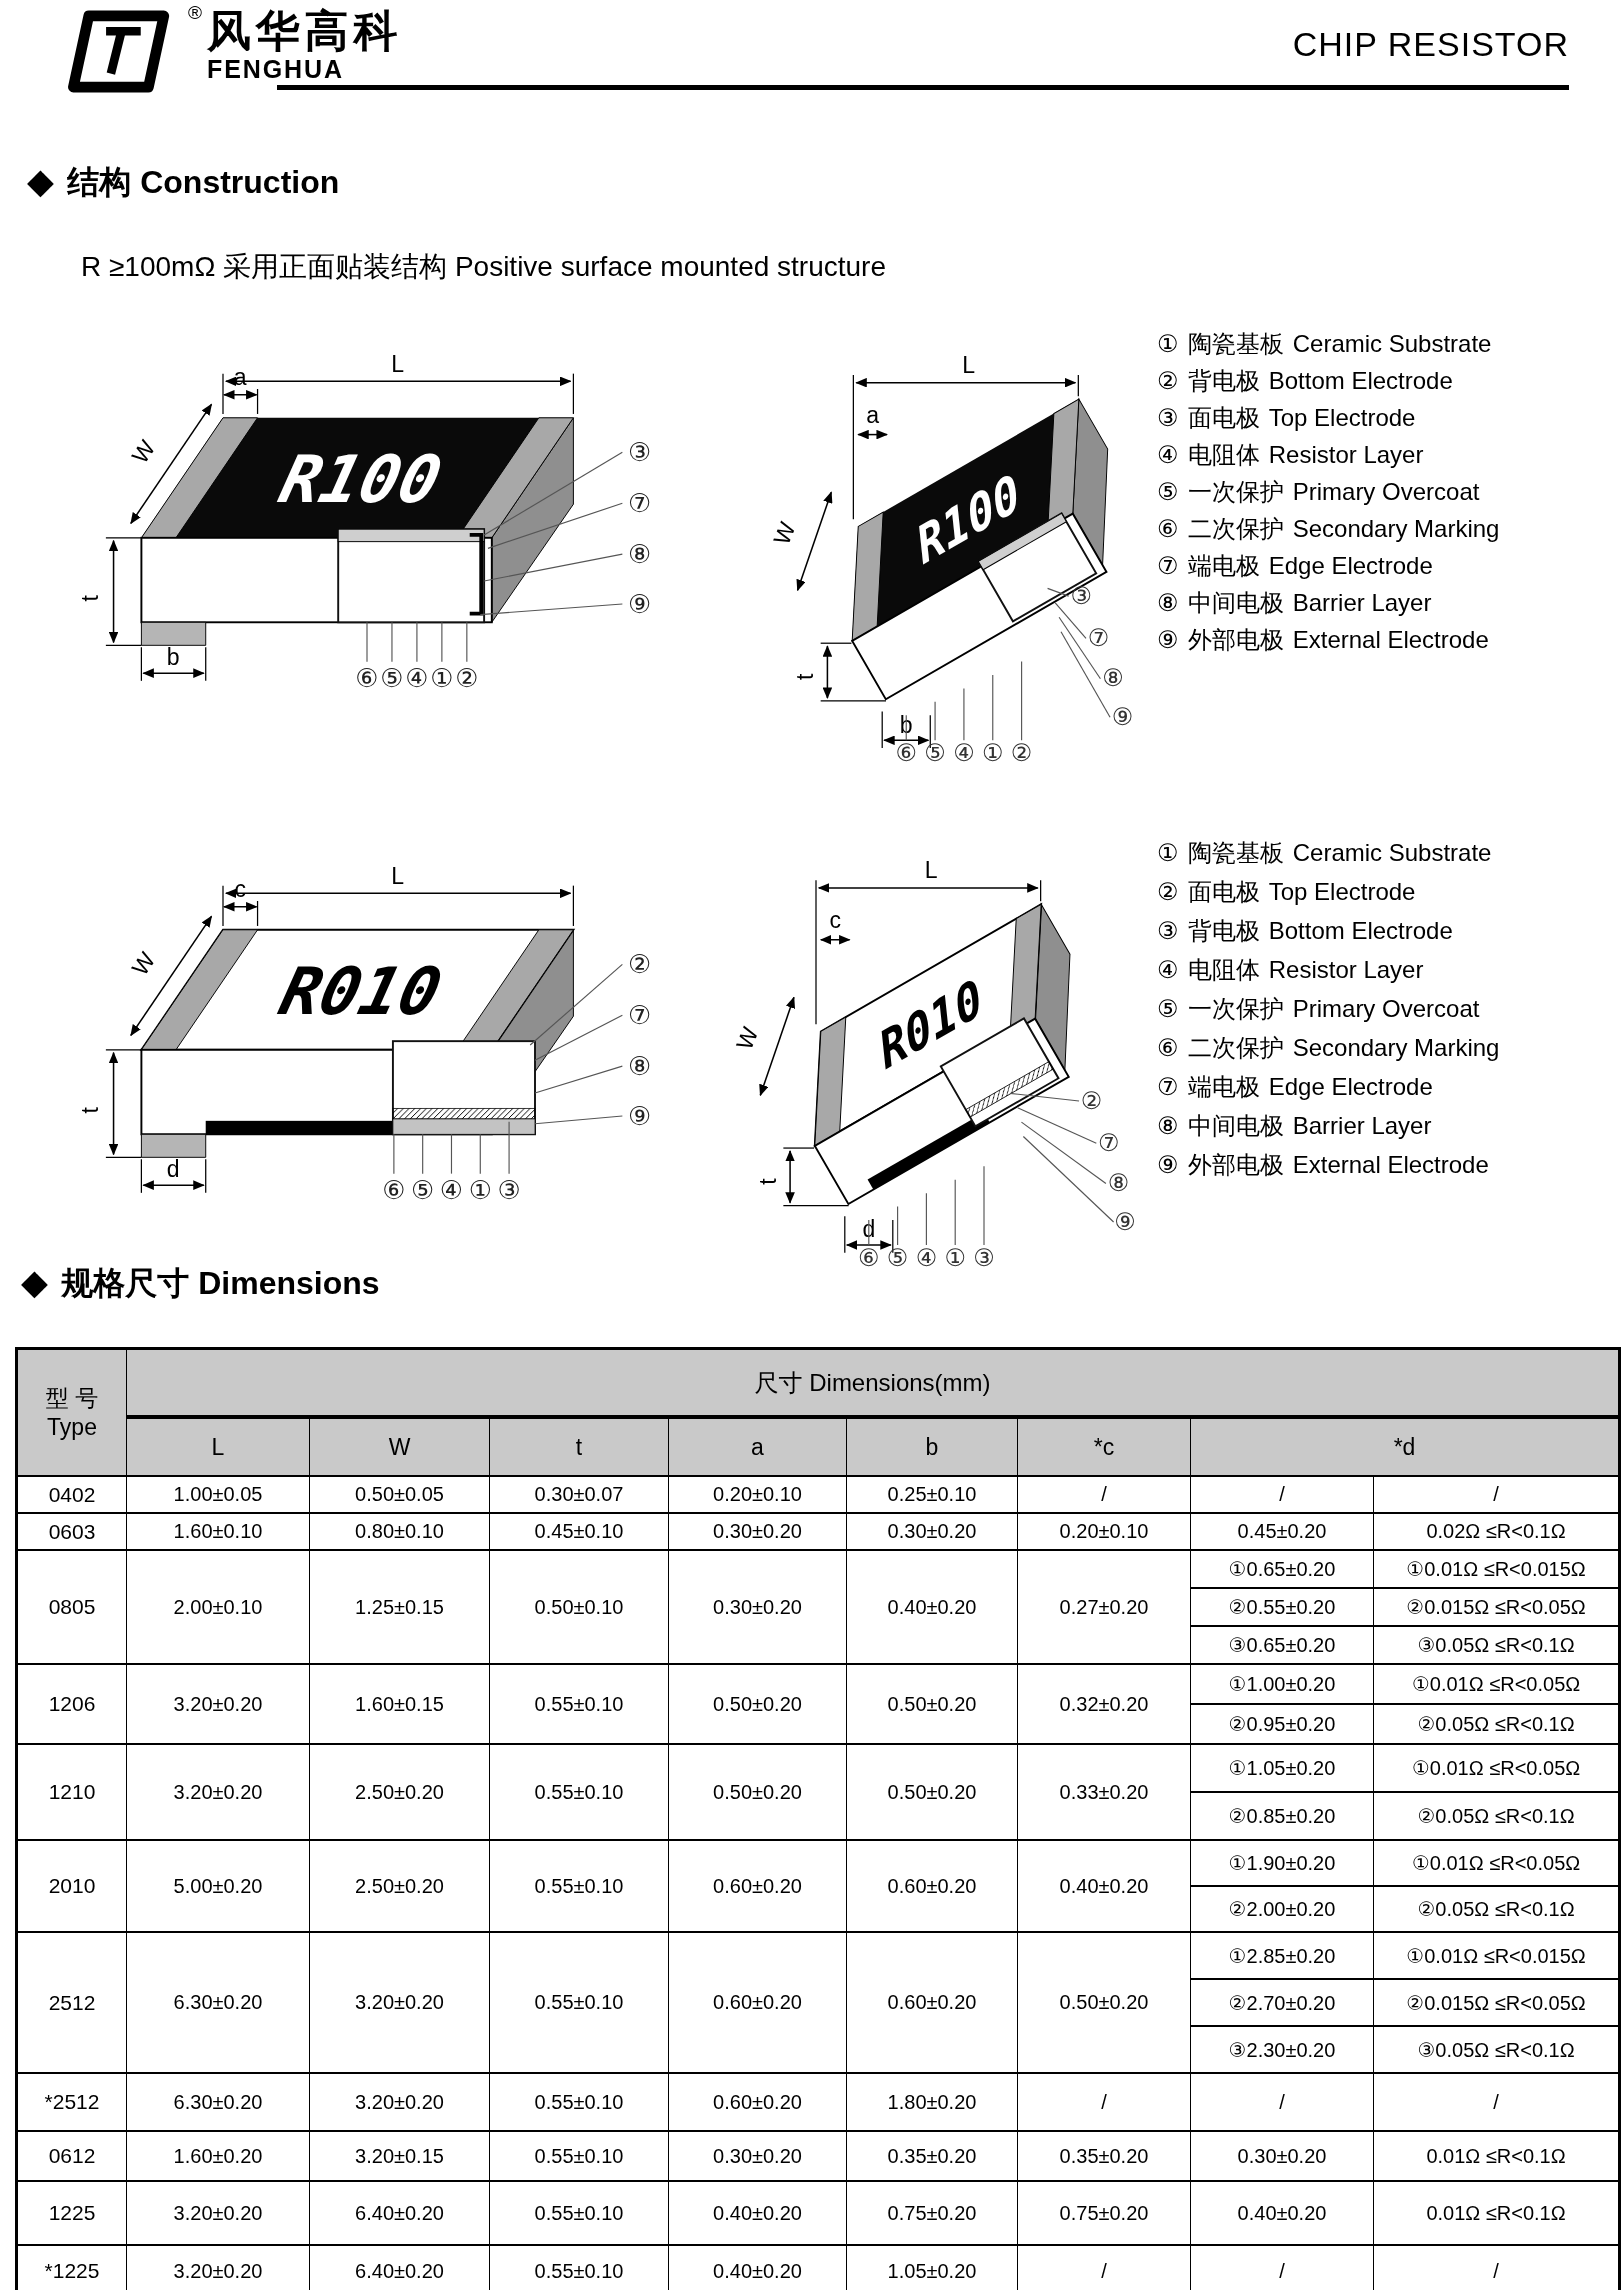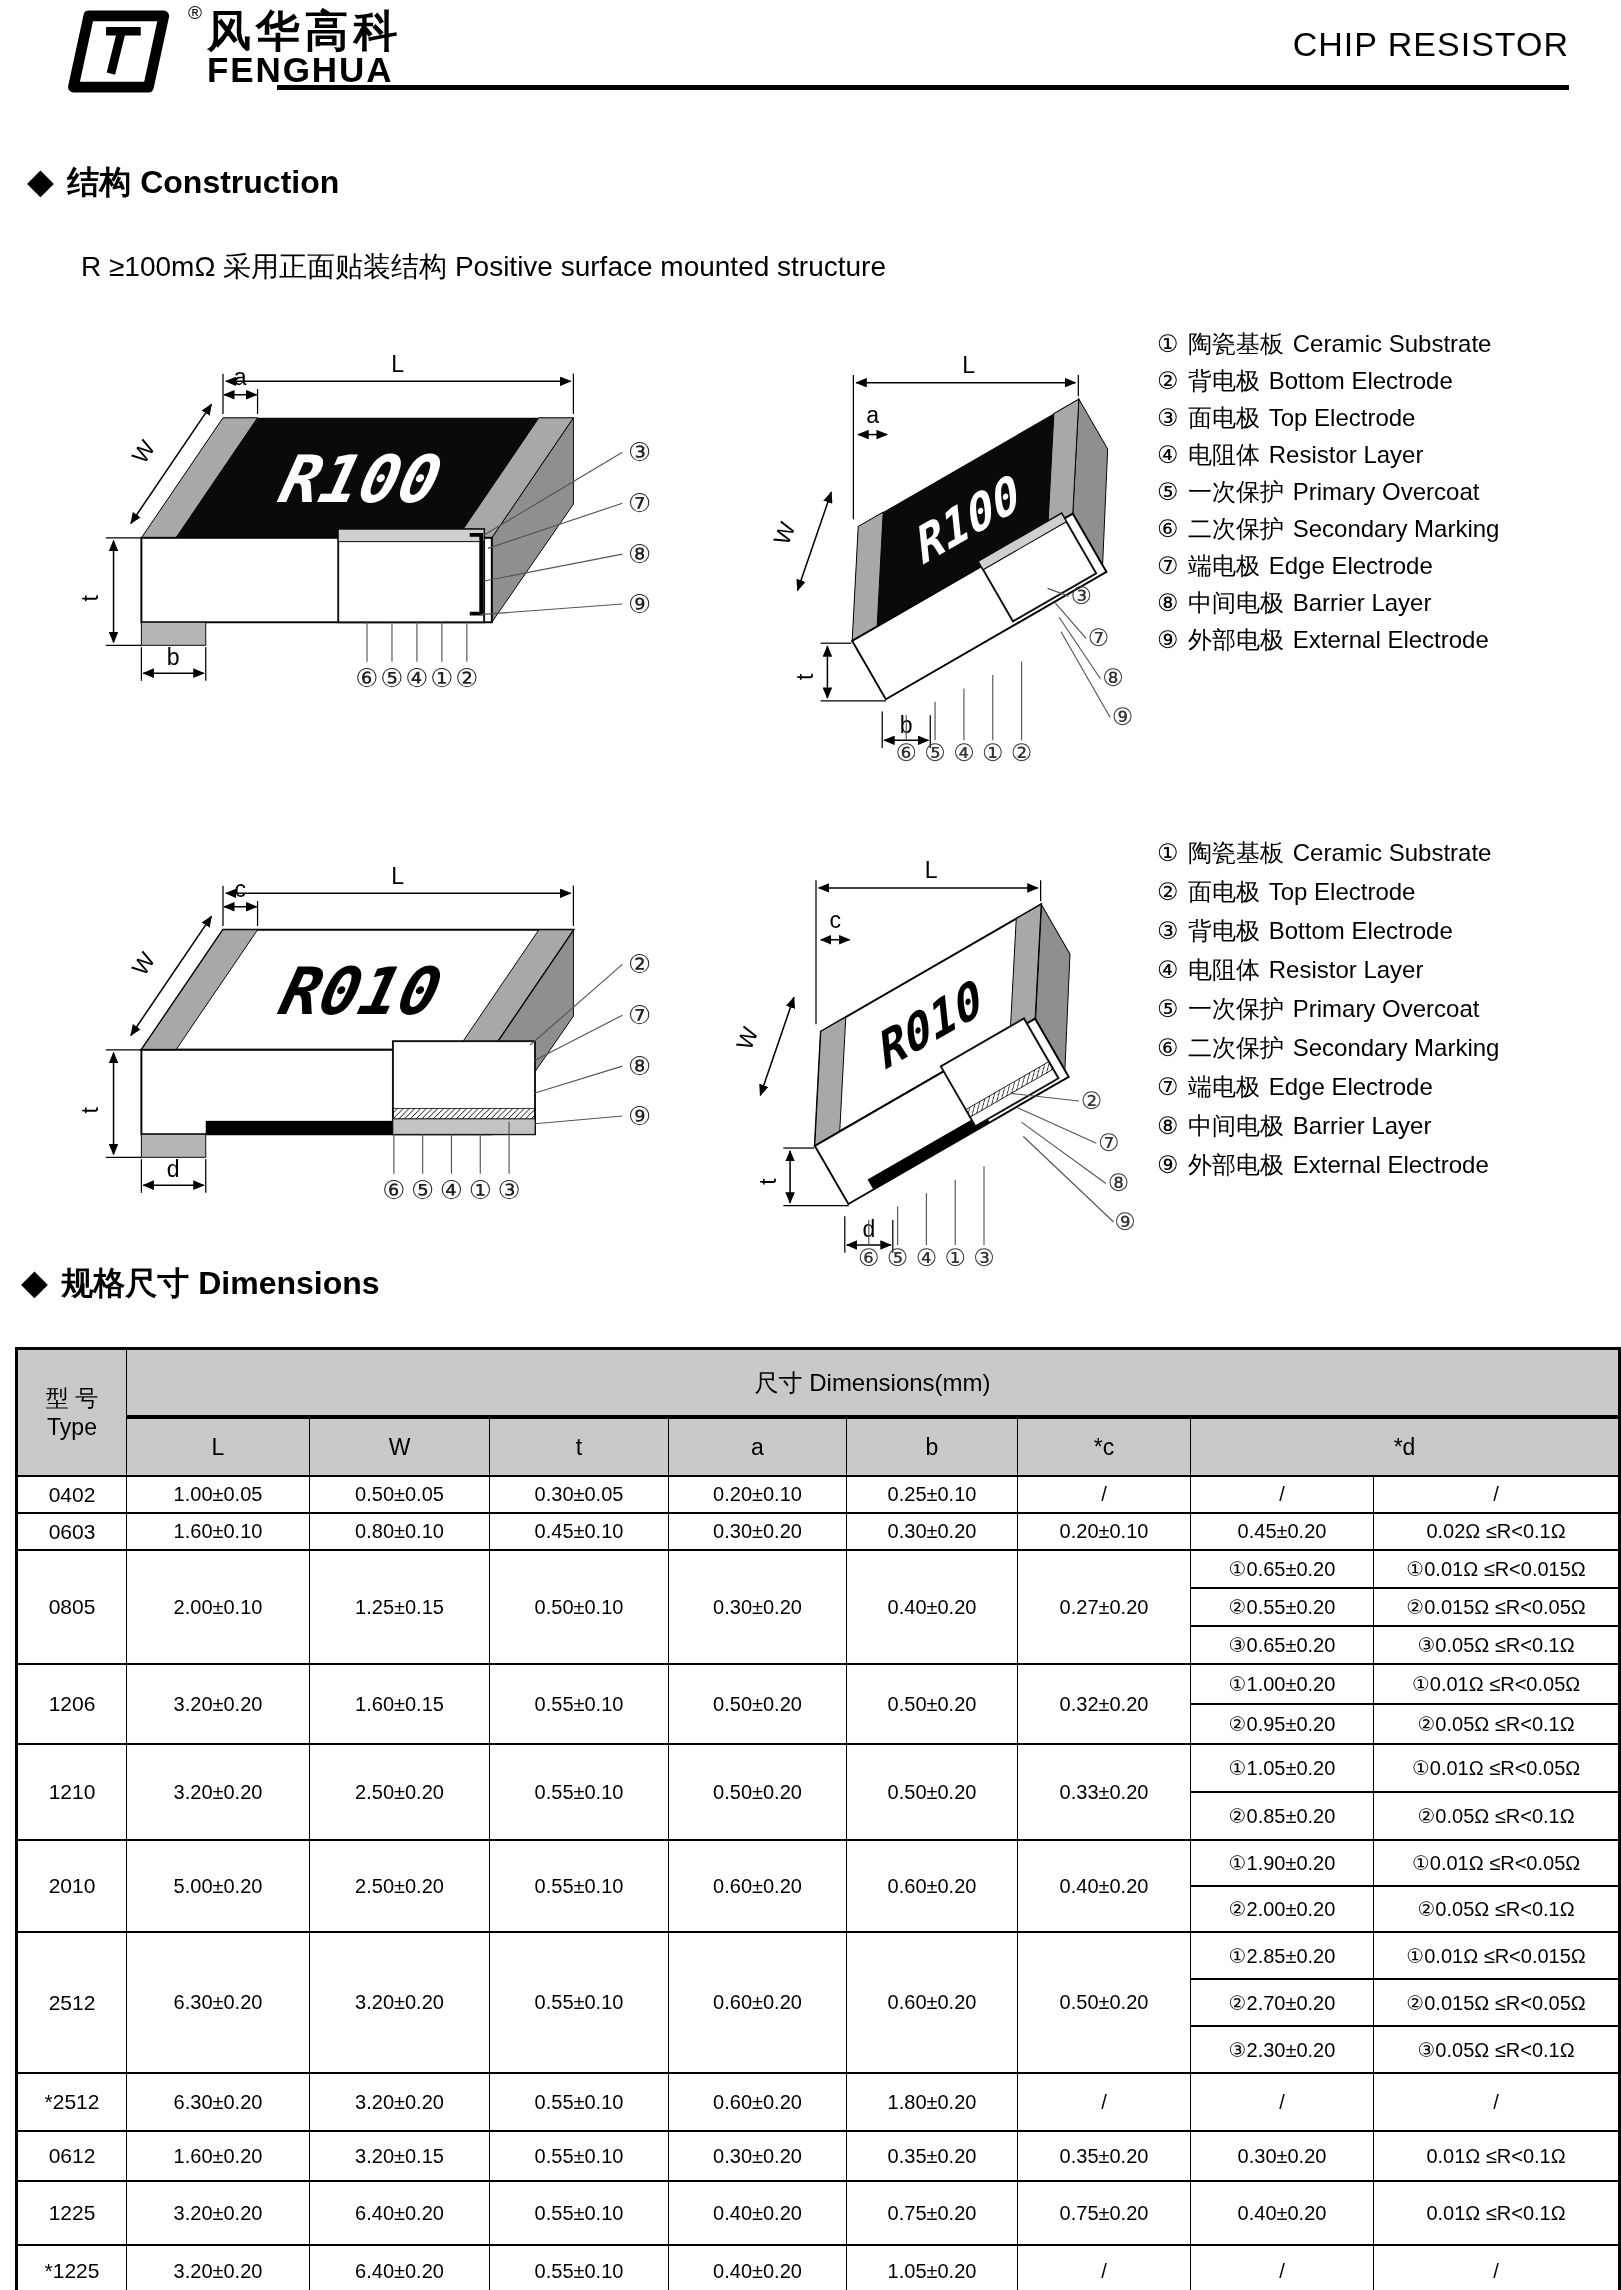--- a/index.html
+++ b/index.html
@@ -4,21 +4,21 @@
 <style>
   html,body{margin:0;padding:0;background:#fff;}
   .page{position:relative;width:1622px;height:2290px;background:#fff;color:#000;
         font-family:"Liberation Sans","DejaVu Sans",sans-serif;overflow:hidden;}
 
   
   .logo-mark{position:absolute;left:56px;top:9.6px;}
   .reg-mark{position:absolute;left:188px;top:1.9px;font-size:19px;}
   .brand{position:absolute;left:207px;top:7.7px;}
   .brand-cn{font-size:44px;font-weight:bold;letter-spacing:4.8px;line-height:46px;}
-  .brand-en{font-size:35px;font-weight:bold;letter-spacing:1.9px;line-height:31px;}
+  .brand-en{font-size:25px;font-weight:bold;letter-spacing:1.9px;line-height:31px;}
   .page-title{position:absolute;right:53px;top:25px;font-size:34px;letter-spacing:1px;text-align:right;}
   .header-rule{position:absolute;left:277px;top:85px;width:1292px;height:4.8px;background:#000;}
 
   
   .section-title{position:absolute;font-size:32px;font-weight:bold;white-space:nowrap;}
   .section-title .bullet{font-size:35px;margin-right:13.4px;}
   .sub-heading{position:absolute;font-size:28px;white-space:nowrap;}
 
   
   .legend{position:absolute;list-style:none;margin:16px;padding:0;font-size:24px;}
@@ -369,21 +369,21 @@
         <th>b</th>
         <th>*c</th>
         <th colspan="2">*d</th>
       </tr>
     </thead>
     <tbody id="dims-tbody">
         <tr class="group-start" style="height: 37px;">
           <td rowspan="1" class="type-col">0402</td>
           <td rowspan="1">1.00±0.05</td>
           <td rowspan="1">0.50±0.05</td>
-          <td rowspan="1">0.30±0.05</td>
+          <td rowspan="1">0.30±0.07</td>
           <td rowspan="1">0.20±0.10</td>
           <td rowspan="1">0.25±0.10</td>
           <td rowspan="1">/</td>
           <td>/</td>
           <td>/</td>
         </tr>
         <tr class="group-start" style="height: 37px;">
           <td rowspan="1" class="type-col">0603</td>
           <td rowspan="1">1.60±0.10</td>
           <td rowspan="1">0.80±0.10</td>

